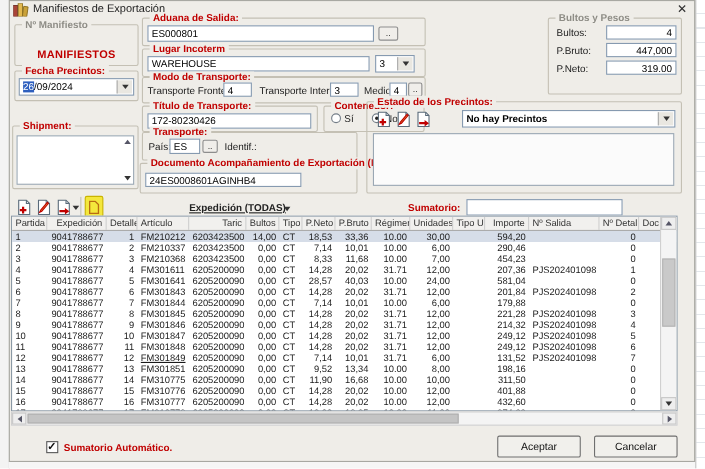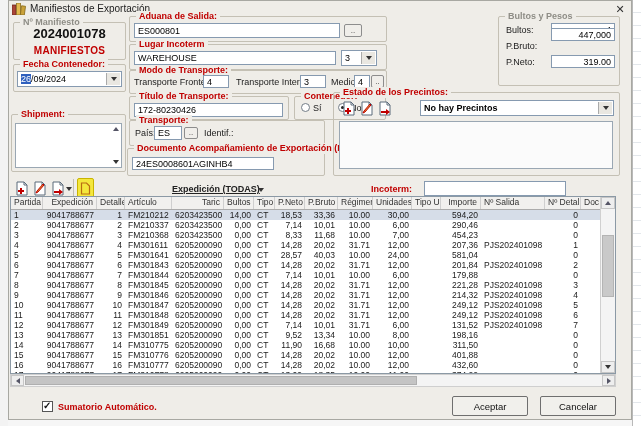--- a/index.html
+++ b/index.html
@@ -74,25 +74,24 @@
     <rect x="0" y="2" width="4" height="10" fill="#a94438" stroke="#6e2a22" stroke-width="0.8"></rect>
     <rect x="4.5" y="0" width="4" height="12" fill="#e3b94f" stroke="#8a6d1f" stroke-width="0.8"></rect>
     <rect x="9" y="3" width="4" height="9" fill="#caa23a" stroke="#8a6d1f" stroke-width="0.8" transform="rotate(8 11 7)"></rect>
   </svg>
   <div class="titlebar-text">Manifiestos de Exportación</div>
   <div class="close-x">✕</div>
 
   <div class="grp gray" style="left:13px;top:22px;width:113px;height:38px;">
     <span class="lg">Nº Manifiesto</span>
   </div>
-  <div class="bignum" style="left:13px;top:26px;">2024001078</div>
   <div class="caption-red" style="left:13px;top:45px;">MANIFIESTOS</div>
 
   <div class="grp" style="left:13px;top:64px;width:113px;height:28px;">
-    <span class="lg">Fecha Contenedor:</span>
+    <span class="lg">Fecha Precintos:</span>
   </div>
   <div class="fld" style="left:17px;top:71px;width:105px;height:16px;">
     <span class="sel-blue">26</span>
       <span>/09/2024</span>
     <span class="ddbtn">
         <span class="tri-d"></span>
       </span>
   </div>
 
   <div class="grp" style="left:11px;top:114px;width:115px;height:58px;">
@@ -156,21 +155,21 @@
     <span class="lg">Documento Acompañamiento de Exportación (DAE)</span>
   </div>
   <div class="fld" style="left:132px;top:157px;width:142px;height:13px;">24ES0008601AGINHB4</div>
 
   <div class="grp gray" style="left:498px;top:16px;width:122px;height:70px;">
     <span class="lg">Bultos y Pesos</span>
   </div>
   <span class="lab" style="left:506px;top:25px;">Bultos:</span>
   <div class="fld r" style="left:551px;top:23px;width:64px;height:13px;">4</div>
   <span class="lab" style="left:506px;top:41px;">P.Bruto:</span>
-  <div class="fld r" style="left:551px;top:28px;width:64px;height:13px;">447,000</div>
+  <div class="fld r" style="left:551px;top:39px;width:64px;height:13px;">447,000</div>
   <span class="lab" style="left:506px;top:57px;">P.Neto:</span>
   <div class="fld r" style="left:551px;top:55px;width:64px;height:13px;">319.00</div>
 
   <div class="grp" style="left:333px;top:92px;width:287px;height:84px;">
     <span class="lg">Estado de los Precintos:</span>
   </div>
   <span class="tbi" style="left:340px;top:100px;">
     <svg width="15" height="15" viewBox="0 0 15 15">
         <path d="M3 1h7l3 3v10H3z" fill="#fff" stroke="#5a6b7a"></path>
         <path d="M10 1v3h3" fill="none" stroke="#5a6b7a"></path>
@@ -222,21 +221,21 @@
   </span>
   <span style="position:absolute;left:66px;top:187px;" class="tri-d"></span>
   <div class="vsep" style="left:73px;top:179px;height:18px;"></div>
   <span class="tbi hl" style="left:77px;top:178px;width:15px;height:18px;">
     <svg width="11" height="13" viewBox="0 0 11 13">
         <path d="M1.5 1h5l3 3v8h-8z" fill="#f4e73c" stroke="#b96d12" stroke-width="1.2"></path>
       </svg>
   </span>
   <span class="lab" style="left:172px;top:184px;font-weight:bold;color:#222;text-decoration:underline;">Expedición (TODAS)</span>
   <span style="position:absolute;left:258px;top:188px;" class="tri-d"></span>
-  <span class="lab red" style="left:371px;top:184px;">Incoterm:</span>
+  <span class="lab red" style="left:371px;top:184px;">Sumatorio:</span>
   <div class="fld" style="left:424px;top:181px;width:142px;height:15px;"></div>
 
   <div class="tbl">
     <div class="thead" id="thead">
         <div class="hc al" style="width: 32px;">Partida</div>
         <div class="hc ar" style="width: 54px;">Expedición</div>
         <div class="hc ar" style="width: 28px;">Detalle</div>
         <div class="hc al" style="width: 47px;">Artículo</div>
         <div class="hc ar" style="width: 52px;">Taric</div>
         <div class="hc ar" style="width: 30px;">Bultos</div>
@@ -447,21 +446,21 @@
           <div class="td al" style="width: 29px;"></div>
           <div class="td ar" style="width: 40px;">249,12</div>
           <div class="td al" style="width: 64px;">PJS202401098</div>
           <div class="td ar" style="width: 36px;">6</div>
           <div class="td al" style="width: 20px;"></div>
         </div>
         <div class="tr">
           <div class="td al" style="width: 32px;">12</div>
           <div class="td ar" style="width: 54px;">9041788677</div>
           <div class="td ar" style="width: 28px;">12</div>
-          <div class="td al" style="width: 47px;">FM301849</div>
+          <div class="td al" style="width: 47px; text-decoration: underline;">FM301849</div>
           <div class="td ar" style="width: 52px;">6205200090</div>
           <div class="td ar" style="width: 30px;">0,00</div>
           <div class="td al" style="width: 21px;">CT</div>
           <div class="td ar" style="width: 30px;">7,14</div>
           <div class="td ar" style="width: 33px;">10,01</div>
           <div class="td ar" style="width: 35px;">31.71</div>
           <div class="td ar" style="width: 39px;">6,00</div>
           <div class="td al" style="width: 29px;"></div>
           <div class="td ar" style="width: 40px;">131,52</div>
           <div class="td al" style="width: 64px;">PJS202401098</div>

